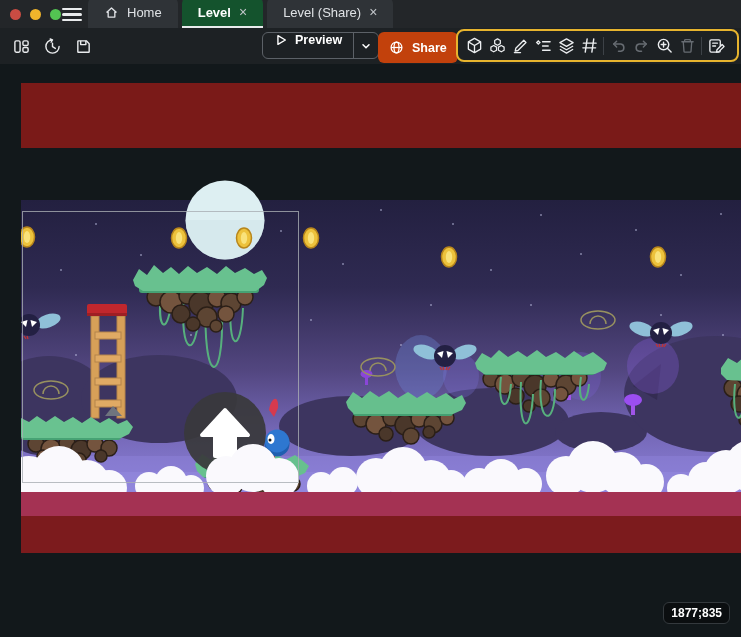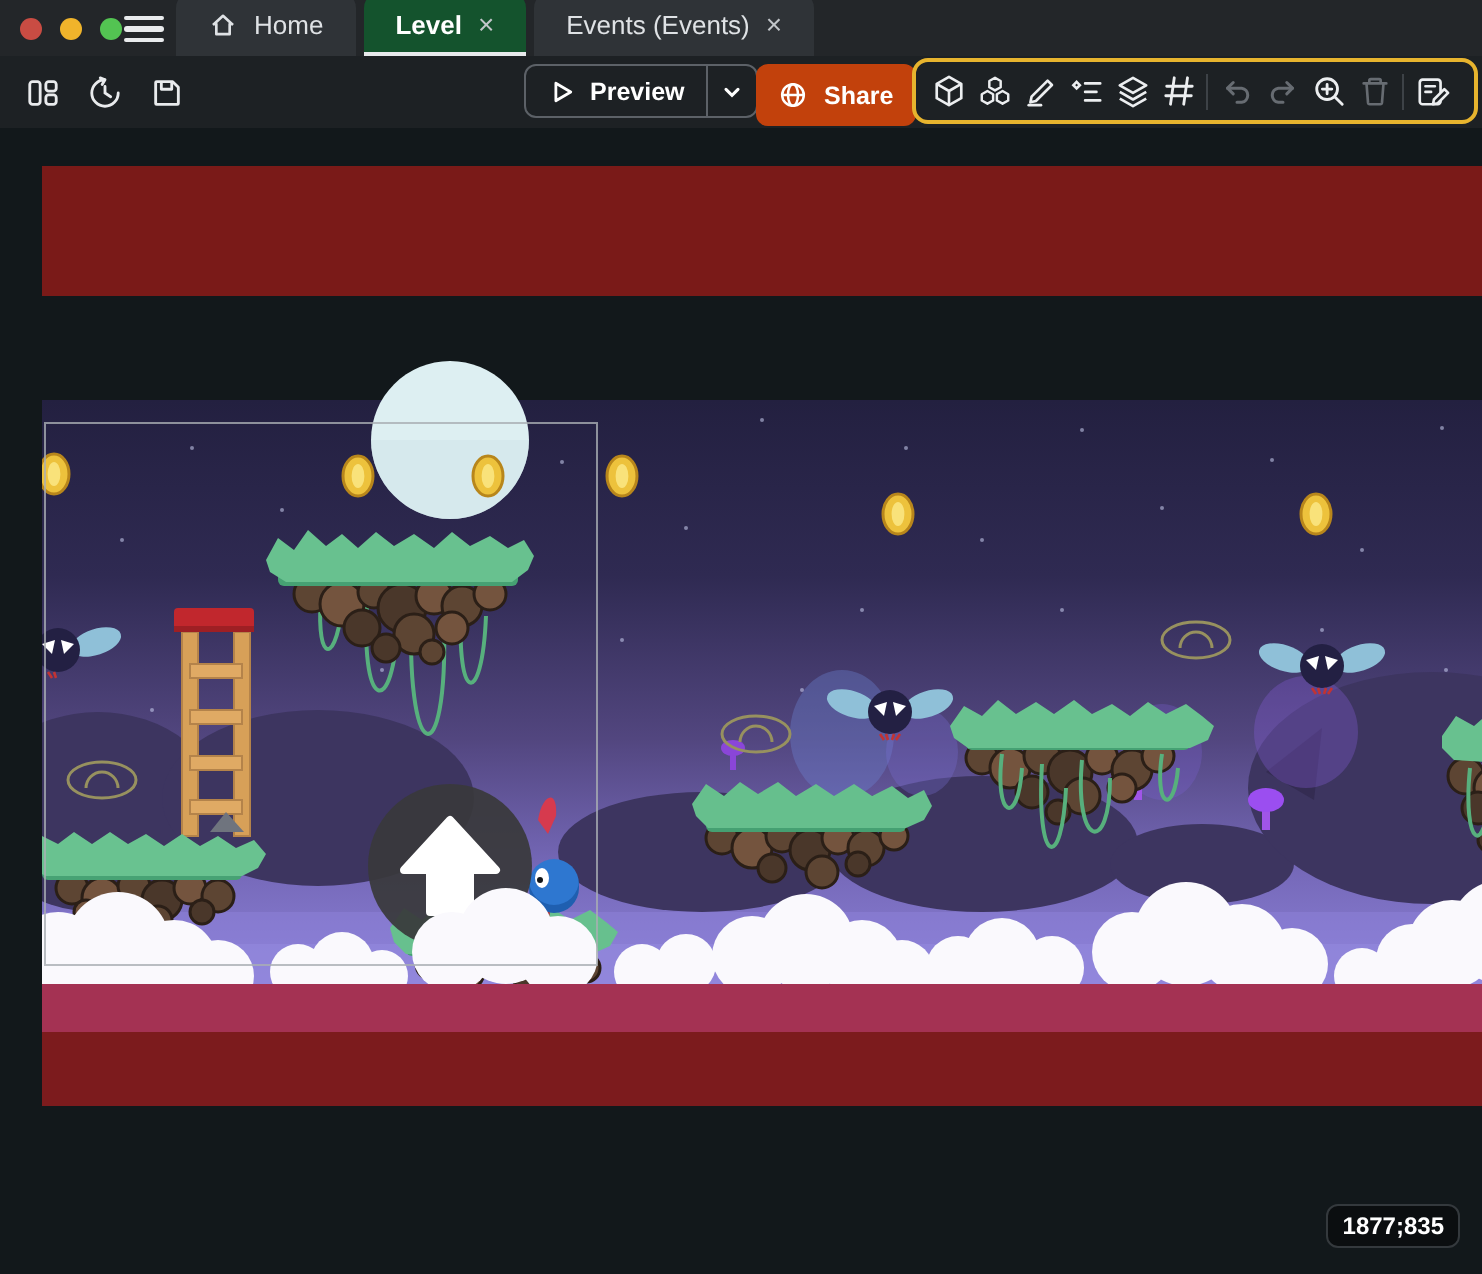--- a/index.html
+++ b/index.html
@@ -23,21 +23,21 @@
   .tab svg { display:block; }
 
   
   .toolbar { position:relative; height:36px; background:#1d2124; }
   .left-icons { position:absolute; left:10px; top:0; height:36px; display:flex; gap:9px; align-items:center; }
   .icon-btn { width:22px; height:22px; display:flex; align-items:center; justify-content:center; }
   .icon-btn svg { display:block; }
 
   .preview-btn { position:absolute; left:262px; top:4px; height:27px; display:flex; align-items:stretch;
                  border:1px solid #5c6167; border-radius:6px; color:#fff; background:#1d2124; }
-  .preview-main { display:flex; align-items:center; gap:7px; padding:0 11px; font-size:12.5px; font-weight:bold; }
+  .preview-main { display:flex; align-items:flex-start; gap:7px; padding:0 11px; font-size:12.5px; font-weight:bold; }
   .preview-split { border-left:1px solid #5c6167; width:25px; display:flex; align-items:center; justify-content:center; }
 
   .share-btn { position:absolute; left:378px; top:4px; height:31px; display:flex; align-items:center; gap:8px;
                padding:0 11px; background:#c2410c; border-radius:6px; color:#fff; font-size:12.5px; font-weight:bold; }
 
   .tool-group { position:absolute; left:456px; top:1px; width:283px; height:33px;
                 border:2px solid #e7b42e; border-radius:8px; display:flex; align-items:center;
                 gap:5px; padding:0 7px; }
   .tool-group .sep { width:1px; height:18px; background:#3d4247; }
   .tool { width:18px; height:18px; display:flex; align-items:center; justify-content:center; color:#eceef0; }
@@ -68,21 +68,21 @@
       <svg width="15" height="15" viewBox="0 0 18 18" fill="none" stroke="#dfe2e5" stroke-width="1.6" stroke-linejoin="round">
         <path d="M3 9 L9 3.5 L15 9 M5 8 V14.5 H13 V8"></path>
       </svg>
       <span>Home</span>
     </div>
     <div class="tab active">
       <span>Level</span>
       <span class="close">×</span>
     </div>
     <div class="tab">
-      <span>Events (Events)</span>
+      <span>Level (Share)</span>
       <span class="close">×</span>
     </div>
   </div>
 </div>
 
 <div class="toolbar">
   <div class="left-icons">
     <div class="icon-btn">
       <svg width="17" height="17" viewBox="0 0 18 18" fill="none" stroke="#e9ebed" stroke-width="1.5">
         <rect x="2" y="3" width="5.5" height="12" rx="1.5"></rect>

